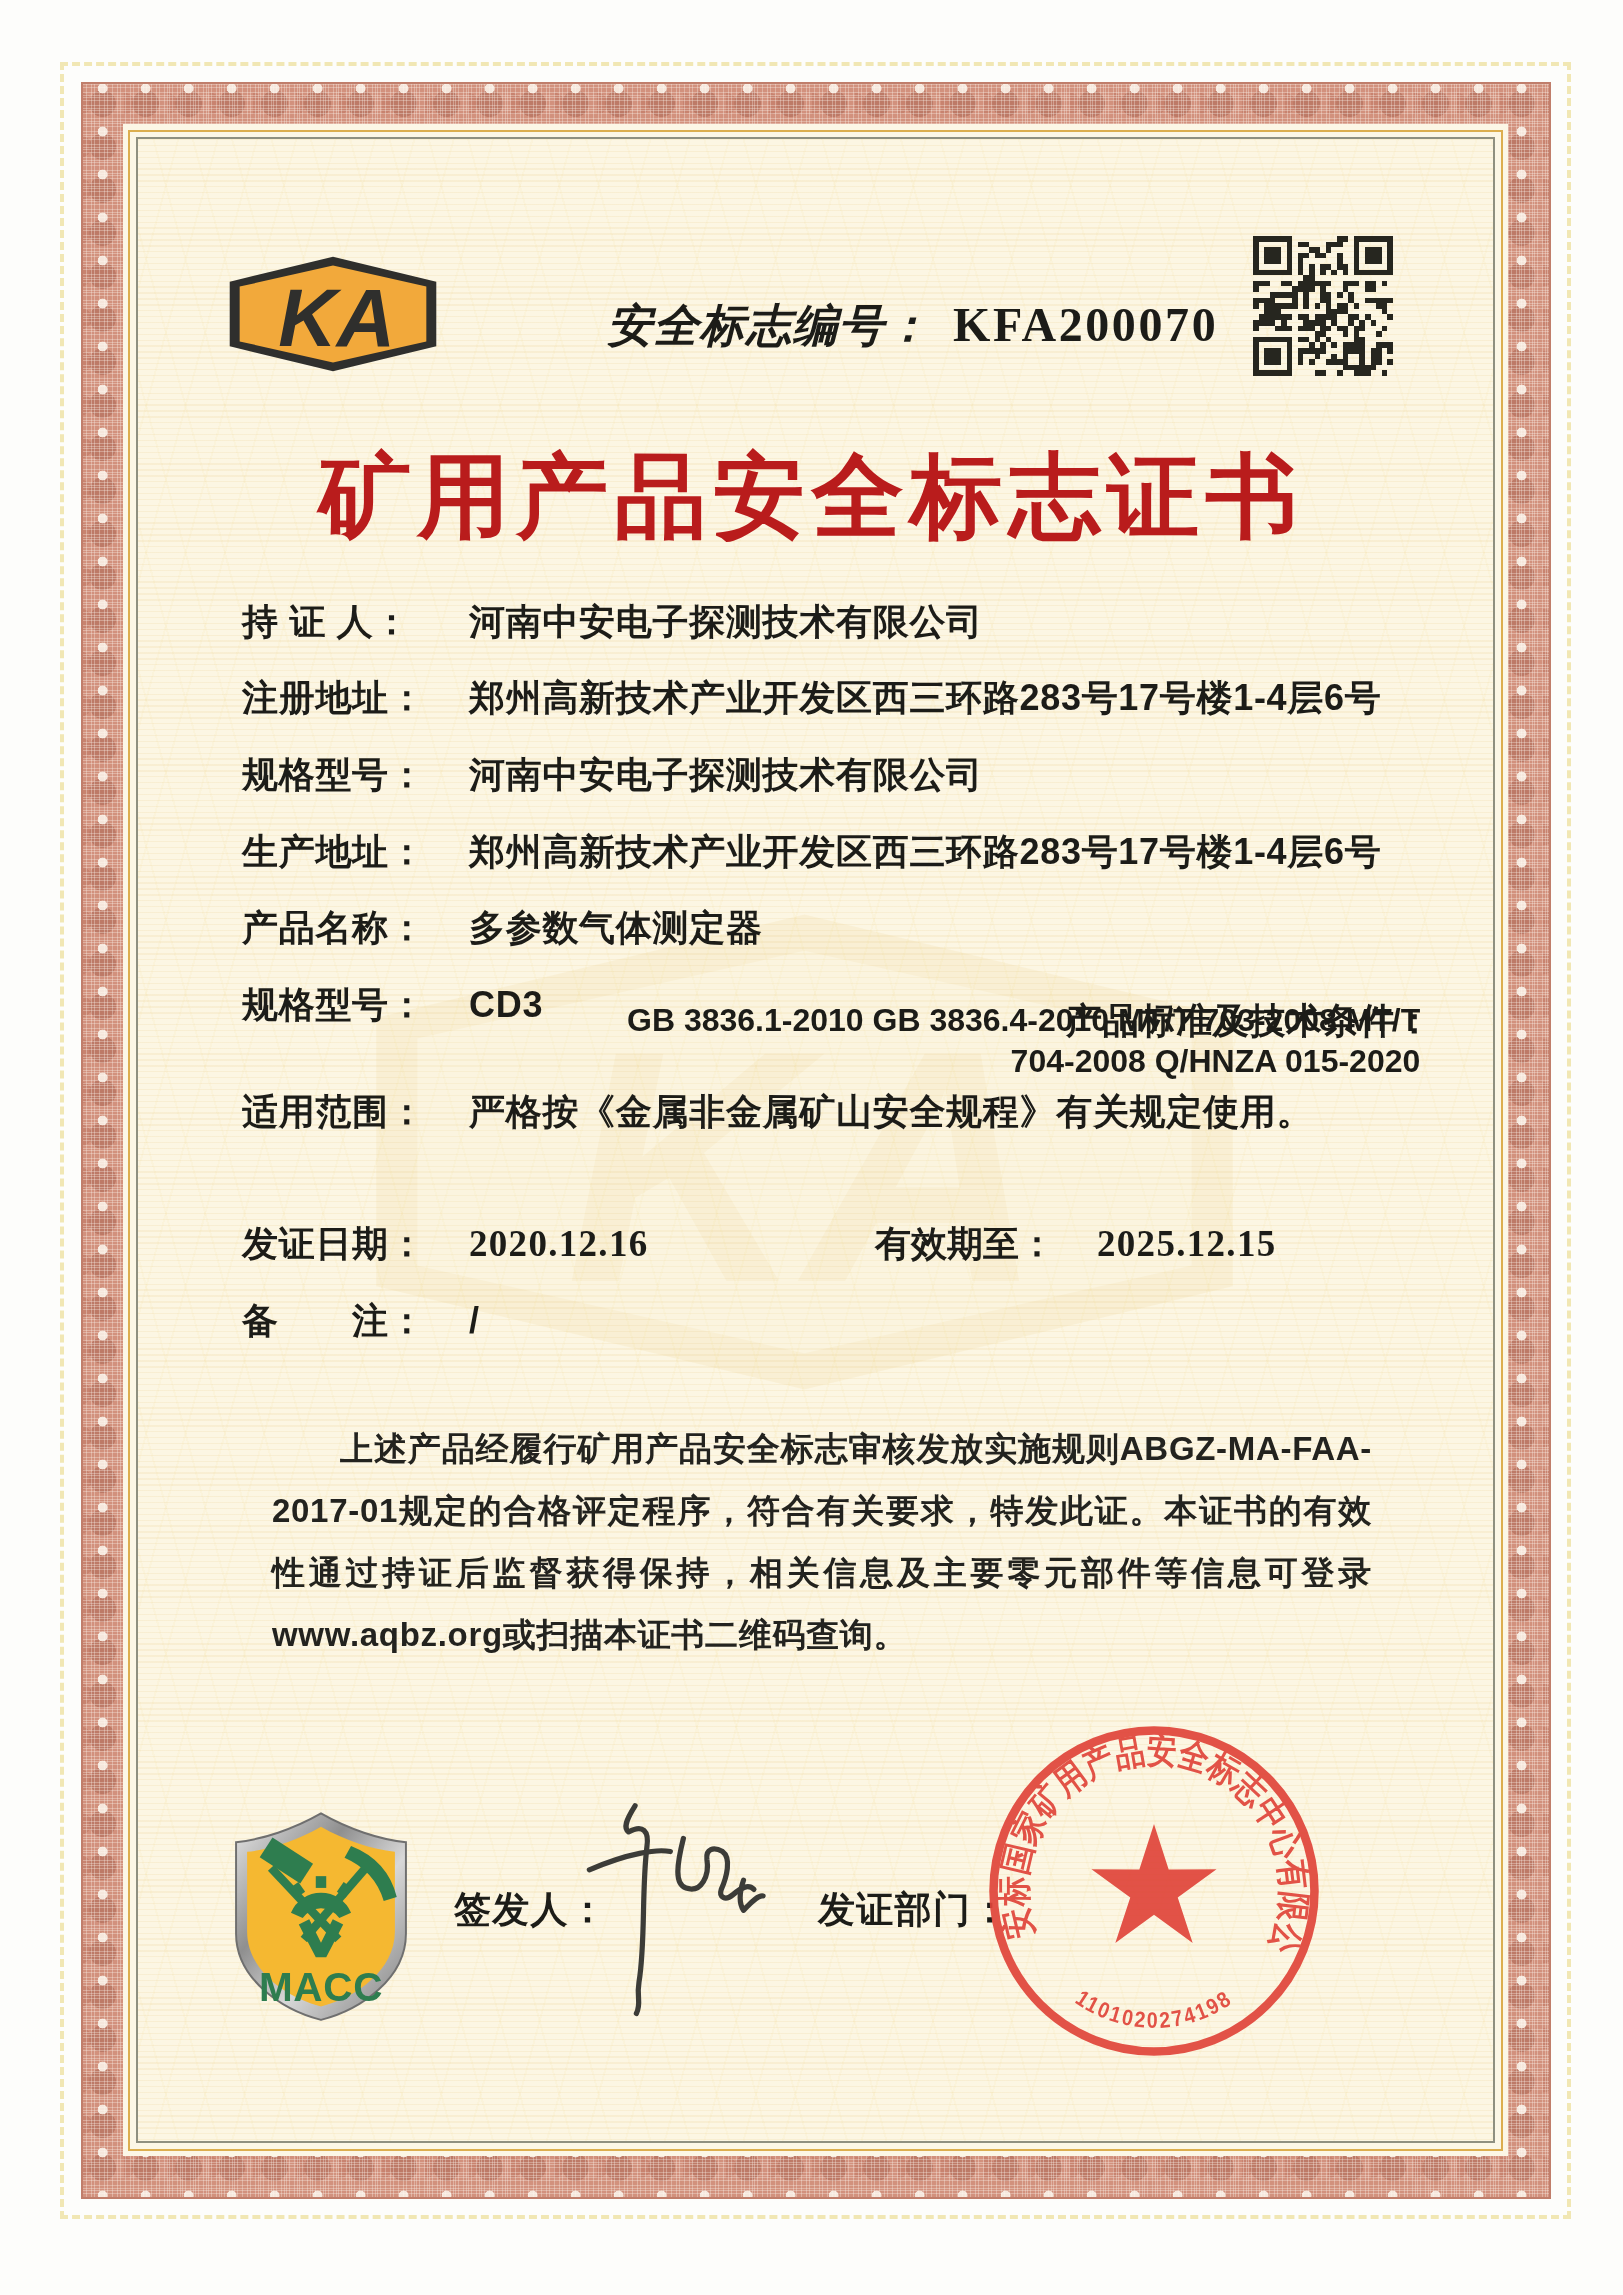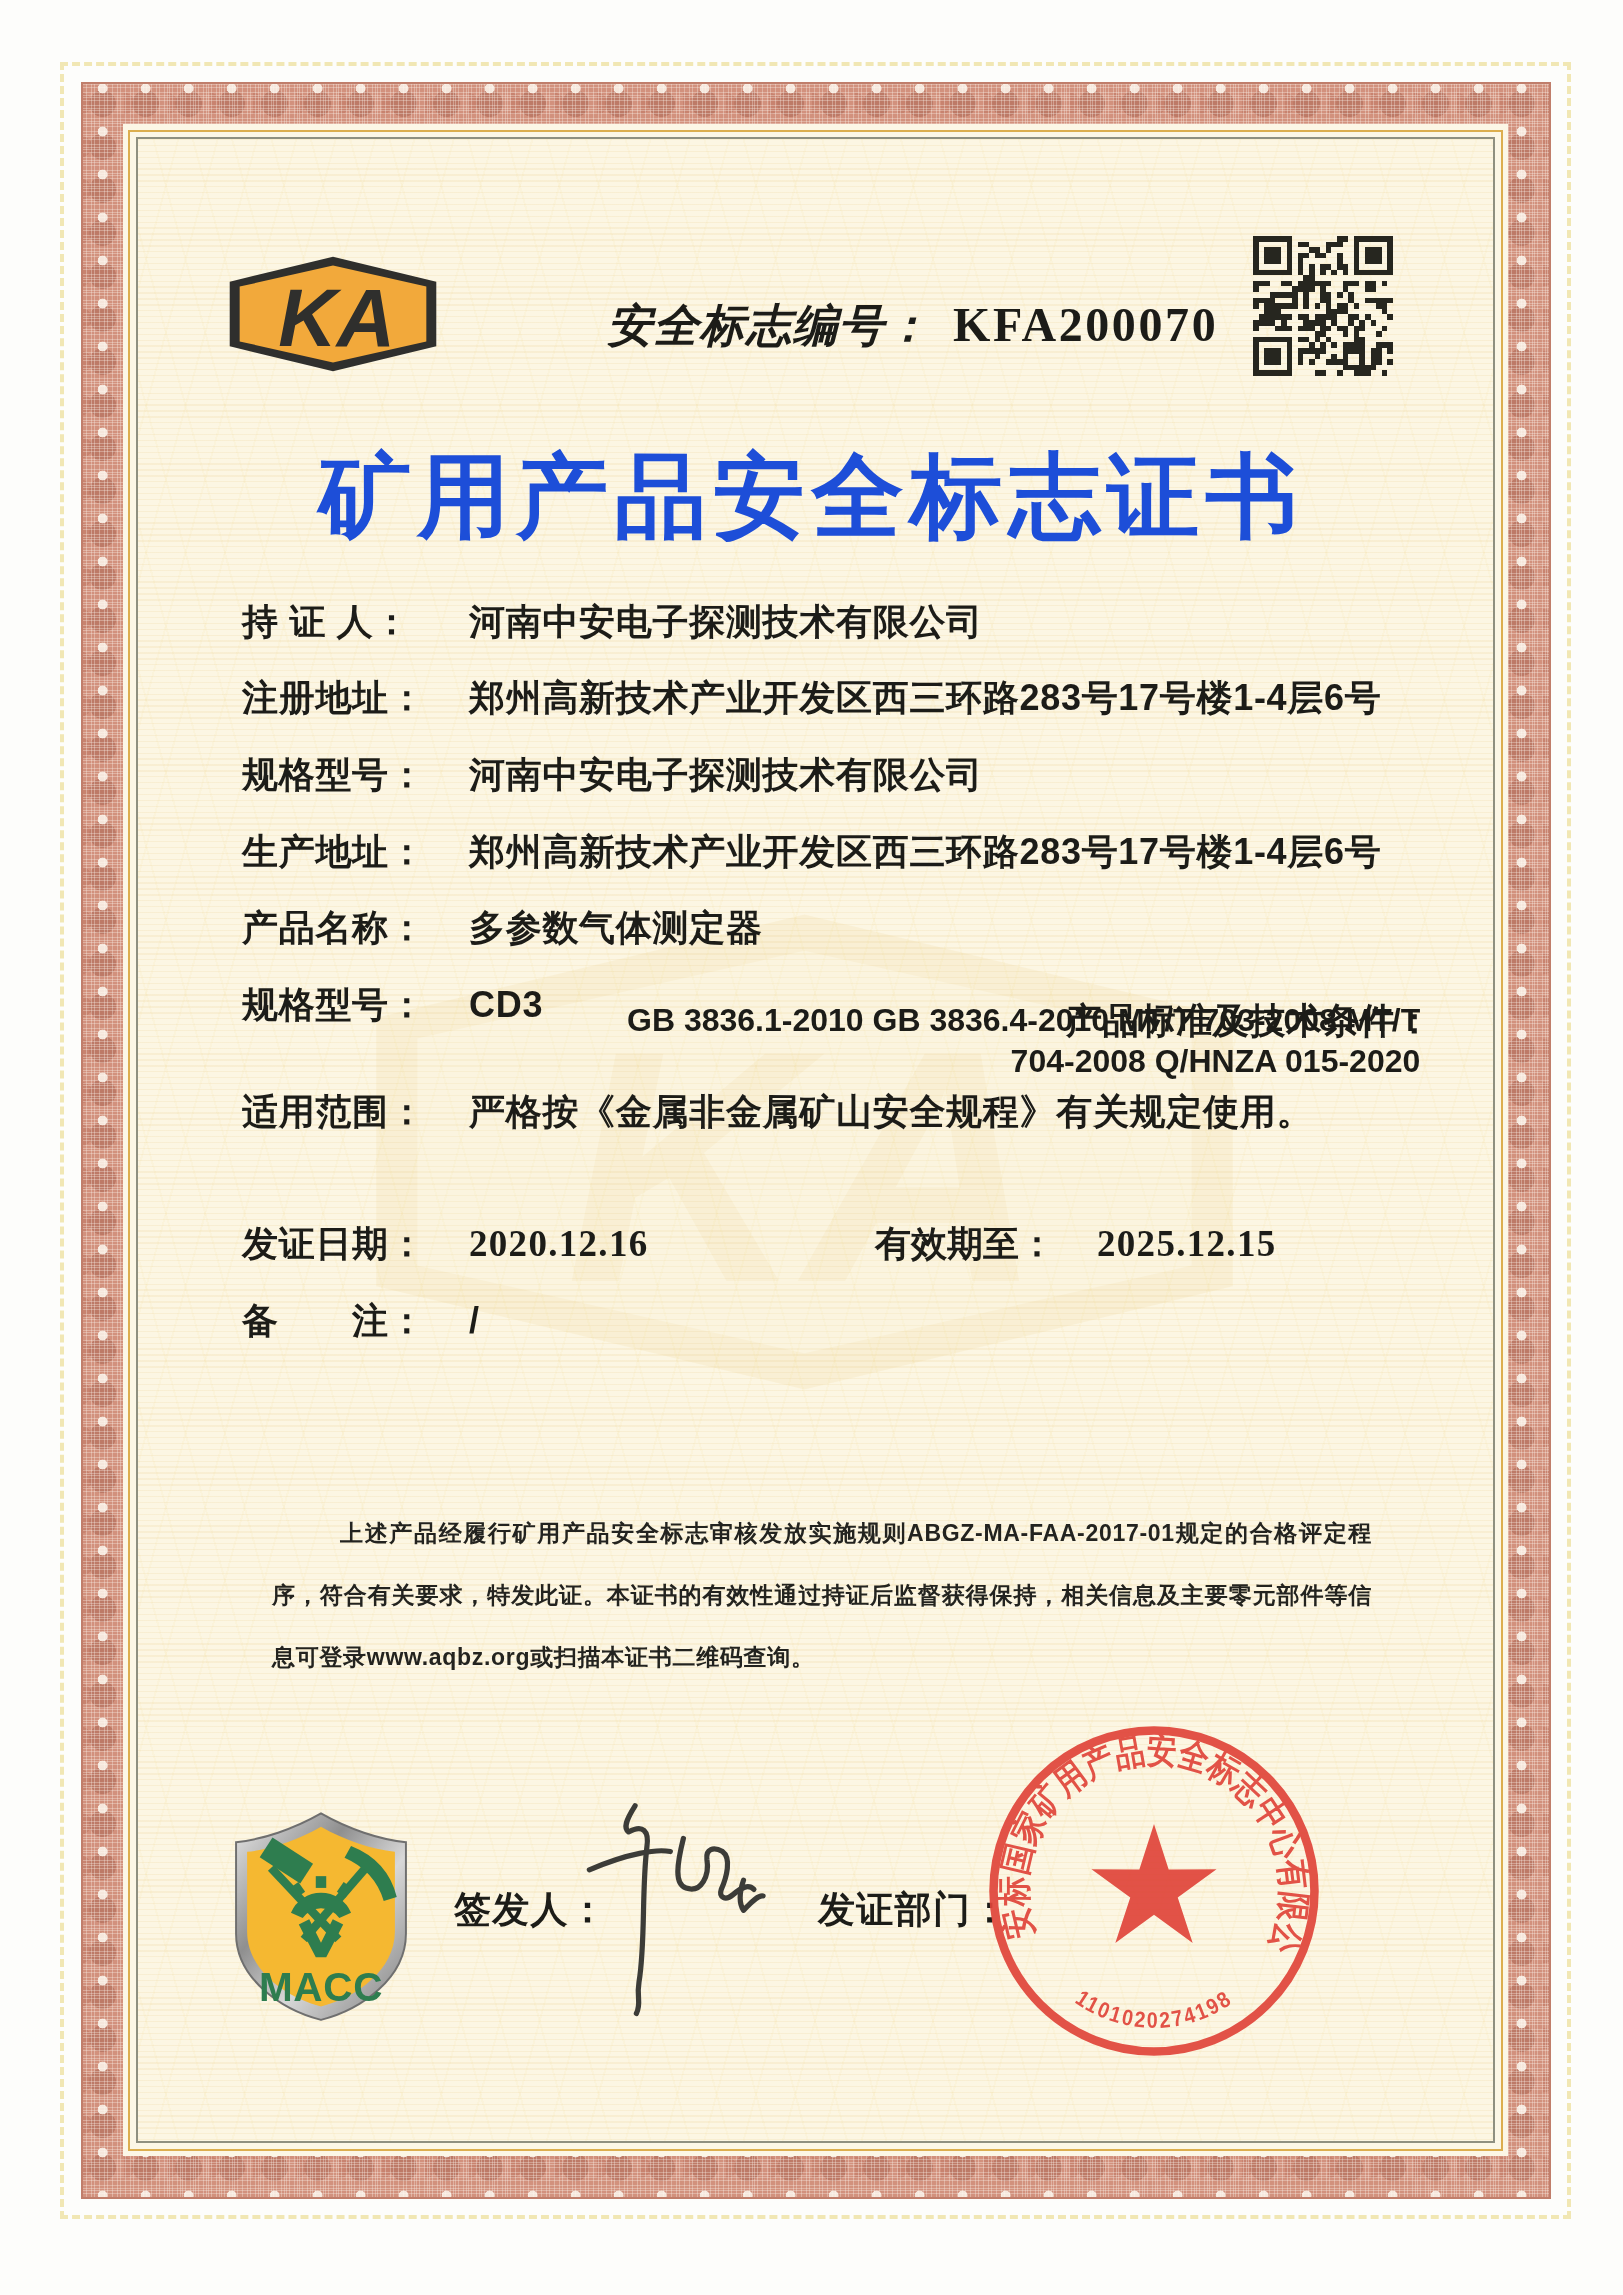--- a/index.html
+++ b/index.html
@@ -50,38 +50,38 @@
 
   
   .ka-logo{left:221px;top:250px;width:224px;height:128px;}
   .serial-line{left:607px;top:296px;display:flex;align-items:baseline;gap:22px;}
   .serial-label{font-size:45px;font-weight:bold;letter-spacing:1.3px;font-style:italic;}
   .serial-value{font-family:"Liberation Serif",serif;font-size:48px;font-weight:bold;letter-spacing:2.6px;}
   .qr{left:1253px;top:236px;width:140px;height:140px;shape-rendering:crispEdges;}
 
   .title{
     left:157px;right:157px;top:435px;text-align:center;
-    font-size:92px;font-weight:900;letter-spacing:6.5px;color:#1d4ed8;
+    font-size:92px;font-weight:900;letter-spacing:6.5px;color:#b91c1c;
     font-family:"Liberation Sans",sans-serif;
   }
 
   
   .row{left:242px;right:190px;line-height:42px;font-weight:bold;font-size:36px;}
   .row .label{letter-spacing:0.7px;}
   .row .value{position:absolute;left:227px;top:0;white-space:pre-line;letter-spacing:0.7px;}
   .row.std .value{left:385px;font-size:32px;line-height:41px;letter-spacing:0;}
   .row .label2{position:absolute;left:633px;top:0;}
   .row .value2{position:absolute;left:855px;top:0;font-family:"Liberation Serif",serif;font-size:37px;letter-spacing:1.3px;}
   .row .value.serif{font-family:"Liberation Serif",serif;font-size:37px;letter-spacing:1.3px;}
   .r0{top:601px;} .r1{top:677px;} .r2{top:754px;} .r3{top:831px;} .r4{top:907px;}
   .r5{top:984px;} .r6{top:1000px;text-align:right;} .r7{top:1091px;} .r8{top:1223px;} .r9{top:1300px;}
 
   .paragraph{
-    left:272px;width:1100px;top:1502px;
-    font-size:23px;line-height:62px;font-weight:bold;
+    left:272px;width:1100px;top:1418px;
+    font-size:33px;line-height:62px;font-weight:bold;
     text-align:justify;text-indent:68px;letter-spacing:0.7px;color:#23231f;
   }
 
   
   .shield{left:223px;top:1808px;width:196px;height:216px;}
   .signer-label,.dept-label{font-size:37px;font-weight:bold;letter-spacing:1.3px;}
   .signer-label{left:454px;top:1885px;}
   .dept-label{left:818px;top:1885px;}
   .signature{left:558px;top:1791px;width:209px;height:236px;}
   .stamp{left:983px;top:1720px;width:342px;height:342px;opacity:.92;}

